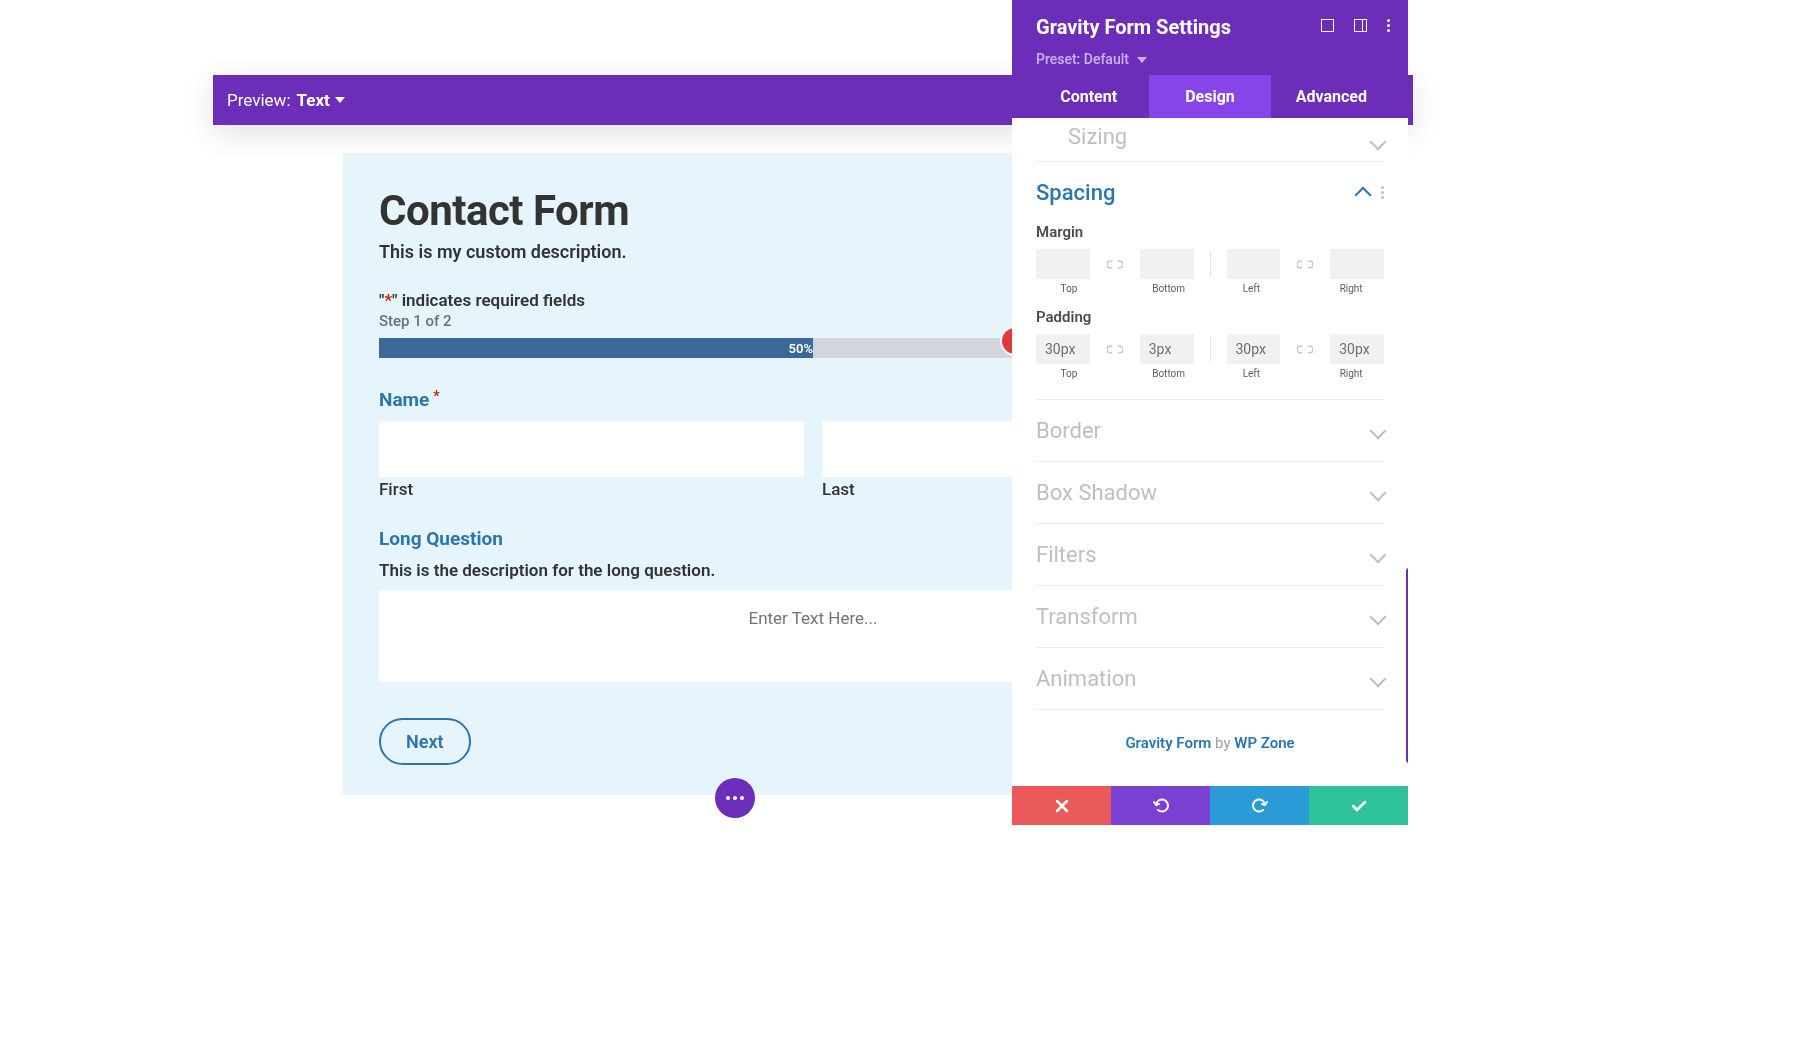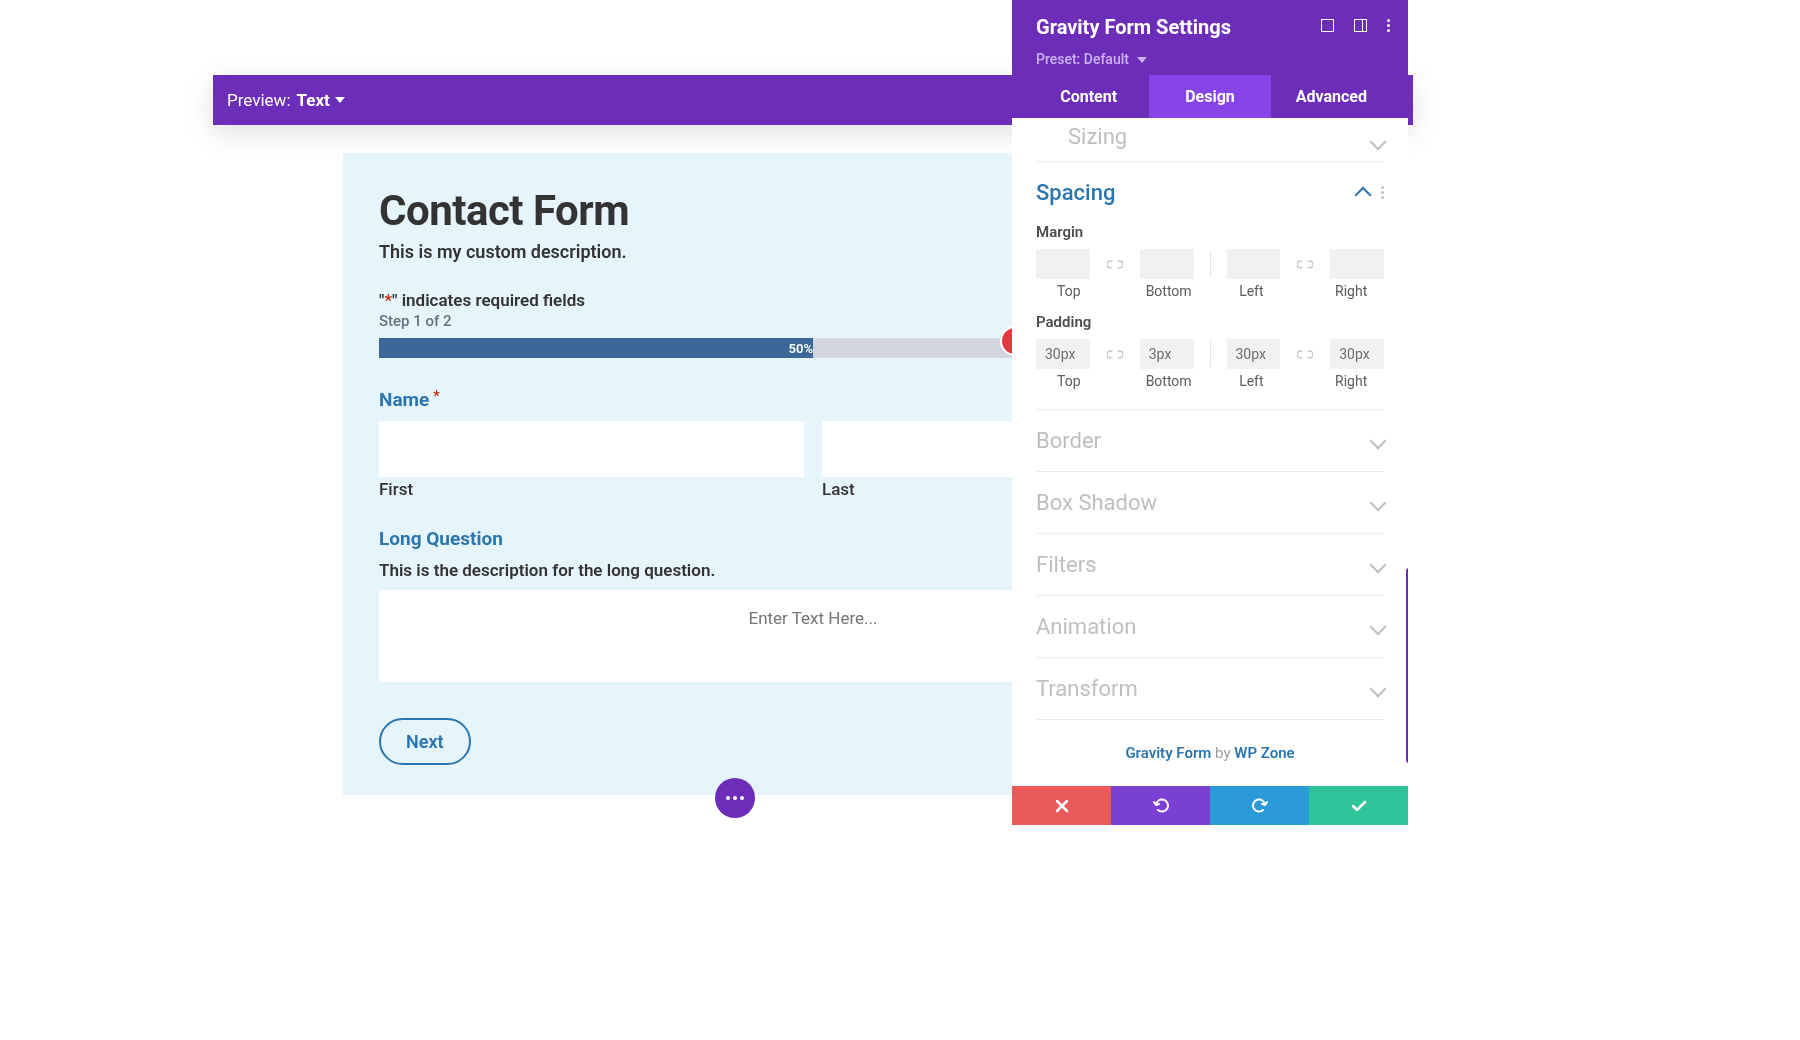--- a/index.html
+++ b/index.html
@@ -410,21 +410,21 @@
 
 .spacing-sub-row {
   display: flex;
   gap: 8px;
   margin-bottom: 14px;
 }
 
 .spacing-sub {
   flex: 1;
   text-align: center;
-  font-size: 14px;
+  font-size: 10px;
   color: #5c5c5c;
 }
 .spacer-link { width: 18px; flex-shrink: 0; }
 .spacer-div { width: 1px; flex-shrink: 0; }
 
 .panel-footer-link {
   text-align: center;
   padding: 24px 0;
   font-size: 15px;
 }
@@ -650,27 +650,27 @@
       </div>
     </div>
     <div class="section">
       <div class="section-header">
         <div class="section-title">Filters</div>
         <div class="chevron"></div>
       </div>
     </div>
     <div class="section">
       <div class="section-header">
-        <div class="section-title">Animation</div>
+        <div class="section-title">Transform</div>
         <div class="chevron"></div>
       </div>
     </div>
     <div class="section">
       <div class="section-header">
-        <div class="section-title">Transform</div>
+        <div class="section-title">Animation</div>
         <div class="chevron"></div>
       </div>
     </div>
 
     <div class="panel-footer-link">
       <a href="#">Gravity Form</a><span> by </span><a href="#">WP Zone</a>
     </div>
 
     <div class="scrollbar-track"></div>
   </div>

